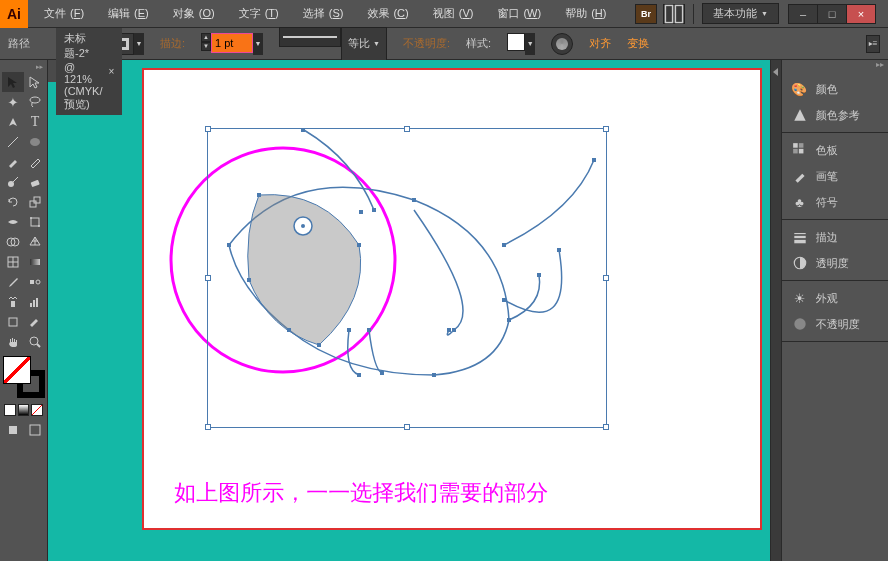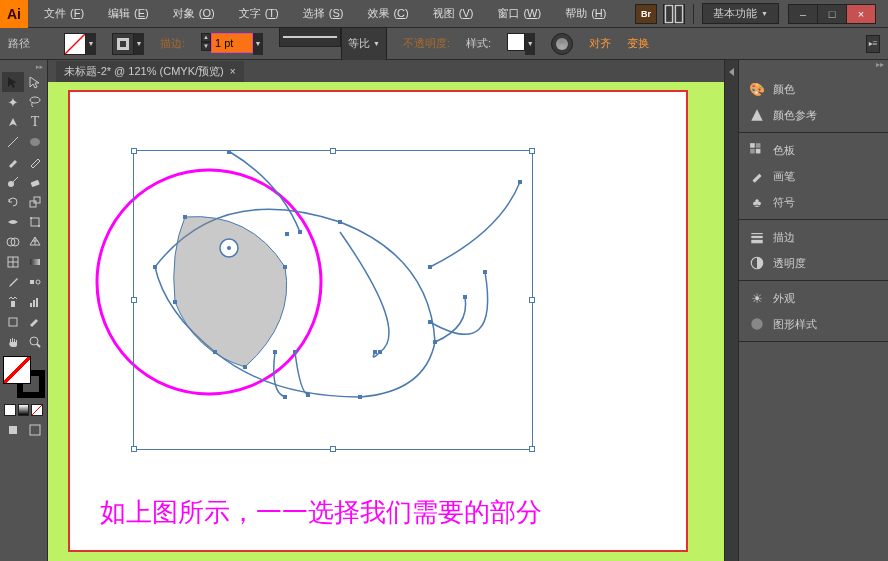--- a/index.html
+++ b/index.html
@@ -32,35 +32,35 @@
 .tool-grid{display:grid;grid-template-columns:1fr 1fr;gap:0}
 .tool{width:22px;height:20px;display:flex;align-items:center;justify-content:center;color:#ccc;font-size:13px;cursor:pointer;text-align:center}
 .tool.sel{background:#3a3a3a}
 .tool svg{width:14px;height:14px}
 .fill-stroke{position:relative;width:42px;height:42px;margin:4px auto}
 .fs-fill{position:absolute;width:28px;height:28px;background:#fff;border:1px solid #000;top:0;left:0}
 .fs-fill::after{content:"";position:absolute;inset:0;background:linear-gradient(to bottom right,transparent 45%,#f00 46%,#f00 54%,transparent 55%)}
 .fs-stroke{position:absolute;width:28px;height:28px;border:6px solid #000;bottom:0;right:0;background:#535353}
 .mini-swatches{display:flex;gap:2px;padding:2px;justify-content:center}
 .mini-sw{width:12px;height:12px;border:1px solid #222}
-.doc-area{flex:1;background:#bef264;display:flex;flex-direction:column}
+.doc-area{flex:1;background:#14b8a6;display:flex;}
 .doc-tab{height:22px;display:flex;align-items:center;padding-left:8px;background:#4a4a4a}
 .tab{background:#3f3f3f;padding:3px 8px;color:#ccc;font-size:11px;display:flex;align-items:center;gap:6px;max-width:260px}
 .tab .x{font-size:10px;cursor:pointer}
 .canvas-wrap{flex:1;padding:8px 8px 0 20px}
 .canvas{width:620px;height:462px;background:#fff;border:2px solid #e03030;position:relative}
 .right-strip{width:14px;background:#3a3a3a;border-left:1px solid #2a2a2a;display:flex;flex-direction:column;align-items:center;padding-top:8px;gap:4px}
 .rs-tri{width:0;height:0;border-top:4px solid transparent;border-bottom:4px solid transparent;border-right:5px solid #999}
 .panels{width:150px;background:#535353;border-left:1px solid #2a2a2a}
 .panel-group{border-bottom:1px solid #2a2a2a;padding:4px 0}
 .panel-item{display:flex;align-items:center;gap:8px;padding:5px 10px;color:#ccc;cursor:pointer}
 .panel-icon{width:16px;height:16px;display:flex;align-items:center;justify-content:center;font-size:13px}
 .panel-hdr{height:12px;display:flex;justify-content:flex-end;padding:0 4px}
 .panel-hdr span{font-size:8px;color:#999}
-.caption{position:absolute;left:30px;bottom:20px;color:#ff00ff;font-size:26px;font-family:SimSun,serif}
+.caption{position:absolute;left:30px;bottom:20px;color:#ff00ff;font-size:22px;font-family:SimSun,serif}
 .sel-box{position:absolute;border:1px solid #4a7aaf}
 .handle{position:absolute;width:6px;height:6px;background:#fff;border:1px solid #4a7aaf}
 </style>
 </head>
 <body>
 
 <div class="titlebar">
   <div class="ai-logo">Ai</div>
   <div class="menu">
     <span><span>文件</span>(<u>F</u>)</span>
@@ -466,17 +466,17 @@
       <div class="panel-item">
           <span class="panel-icon">☀</span>
           <span>外观</span>
         </div>
       <div class="panel-item">
           <span class="panel-icon">
             <svg viewBox="0 0 14 14">
               <circle cx="7" cy="7" r="5" fill="#888"></circle>
             </svg>
           </span>
-          <span>图形样式</span>
+          <span>不透明度</span>
         </div>
     </div>
   </div>
 </div>
 
 </body></html>

